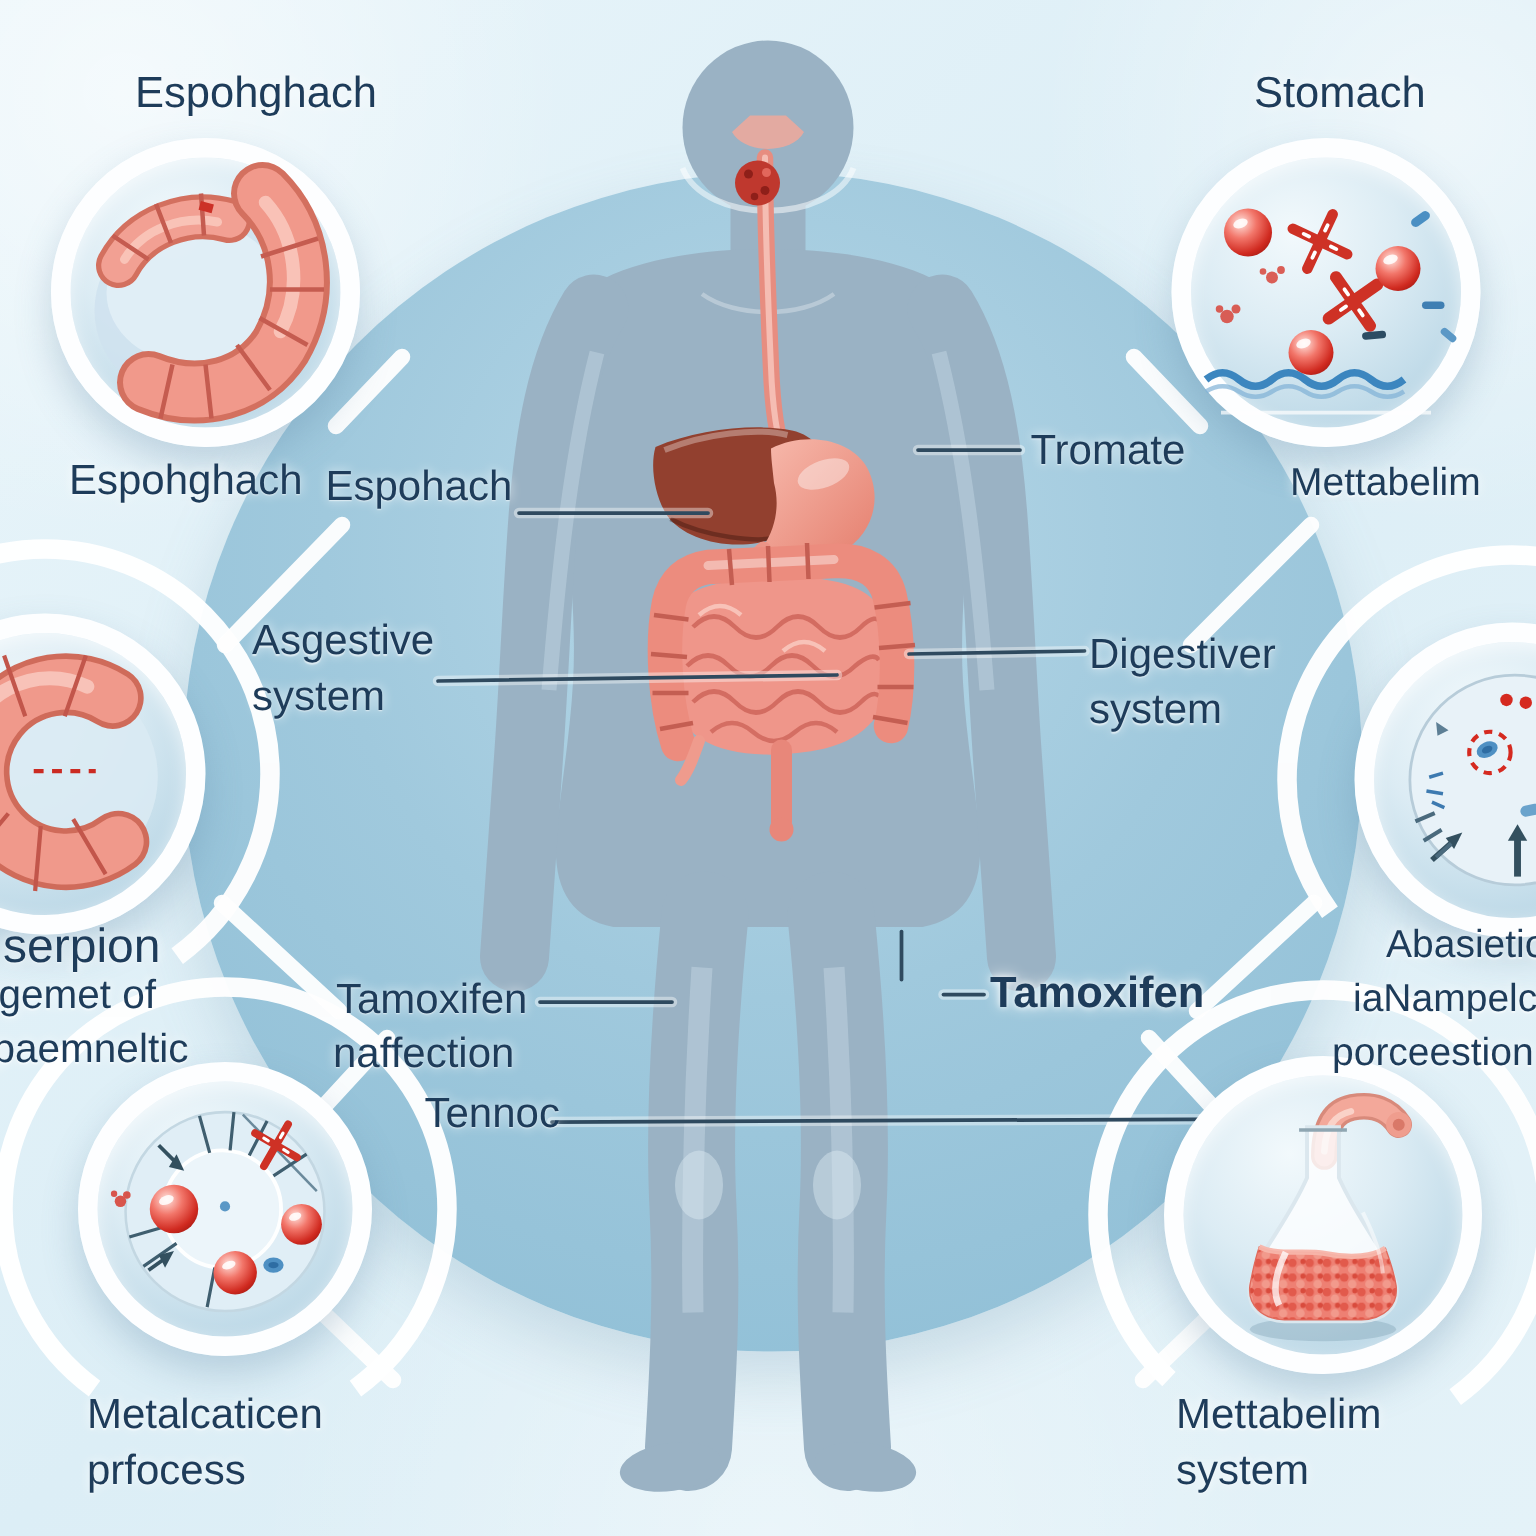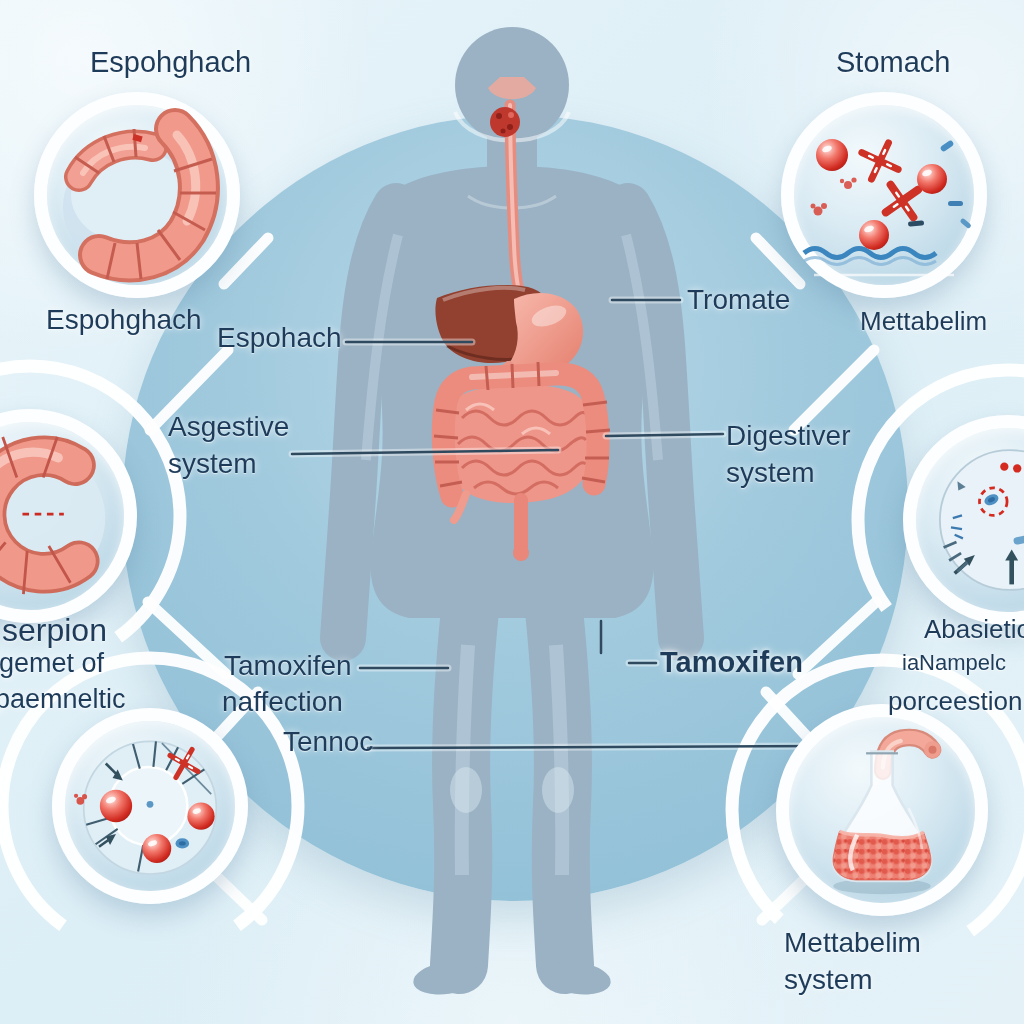--- a/index.html
+++ b/index.html
@@ -331,46 +331,50 @@
       <path d="M -18 -64 L 18 -64" stroke="#8fa6b2" stroke-width="2.5"></path>
       <path d="M -28 28 C -36 44 -38 58 -33 68" stroke="rgba(255,255,255,.75)" stroke-width="5" fill="none"></path>
       <path d="M 30 -2 C 38 14 44 30 45 44" stroke="rgba(255,255,255,.5)" stroke-width="3" fill="none"></path>
     </svg>
   </div>
 
   <div class="label" style="left:90px;top:46px;font-size:29px">Espohghach</div>
   <div class="label" style="left:836px;top:46px;font-size:29px">Stomach</div>
   <div class="label" style="left:46px;top:304px">Espohghach</div>
   <div class="label" style="left:860px;top:306px;font-size:26px">Mettabelim</div>
-  <div class="label" style="left:217px;top:322px">Espohach</div>
+  <div class="label" style="left:217px;top:308px">Espohach</div>
 
   <div class="label center" style="left:168px;top:408px;width:190px">
     <span class="ln">Asgestive</span>
     <span class="ln">system</span>
   </div>
 
   <div class="label" style="left:687px;top:284px">Tromate</div>
 
   <div class="label center" style="left:726px;top:417px;width:200px">
     <span class="ln">Digestiver</span>
     <span class="ln">system</span>
   </div>
 
   <div class="label" style="left:2px;top:612px;font-size:32px">serpion</div>
   <div class="label" style="left:-16px;top:648px;font-size:27px">agemet of</div>
   <div class="label" style="left:-20px;top:684px;font-size:27px">npaemneltic</div>
 
   <div class="label" style="left:924px;top:614px;font-size:26px">Abasietion</div>
-  <div class="label" style="left:902px;top:650px;font-size:22px">iaNampelc</div>
+  <div class="label" style="left:902px;top:650px;font-size:26px">iaNampelc</div>
   <div class="label" style="left:888px;top:686px;font-size:26px">porceestion</div>
 
   <div class="label" style="left:224px;top:650px">Tamoxifen</div>
   <div class="label" style="left:222px;top:686px">naffection</div>
   <div class="label" style="left:283px;top:726px">Tennoc</div>
   <div class="label bold" style="left:660px;top:646px;font-size:29px">Tamoxifen</div>
 
+  <div class="label center" style="left:58px;top:924px;width:200px">
+    <span class="ln">Metalcaticen</span>
+    <span class="ln">prfocess</span>
+  </div>
 
   <div class="label center" style="left:784px;top:924px;width:200px">
     <span class="ln">Mettabelim</span>
     <span class="ln">system</span>
   </div>
 
 </div>
 
 </body></html>

